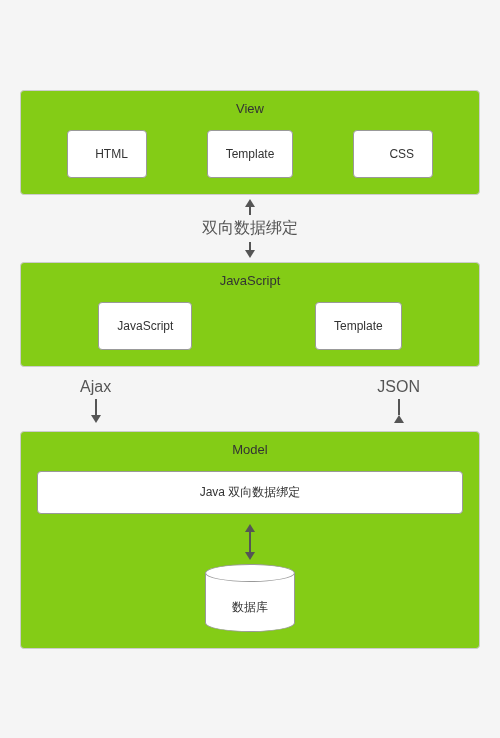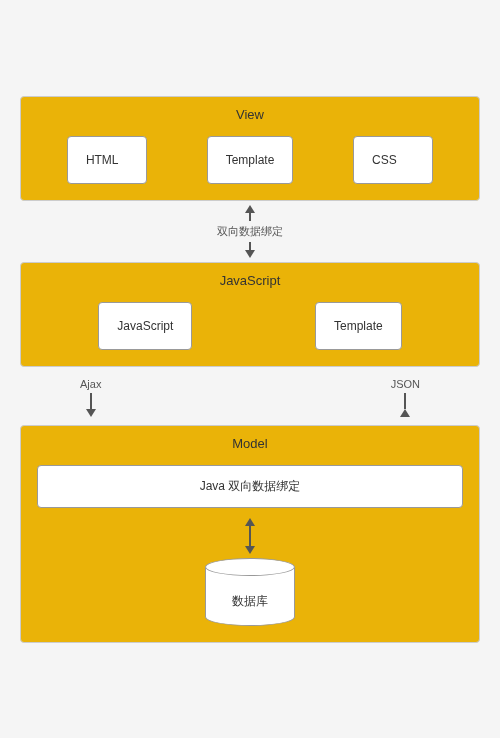--- a/index.html
+++ b/index.html
@@ -18,21 +18,21 @@
       align-items: center;
       width: 460px;
       padding: 20px 0;
     }
 
     
     .layer {
       width: 100%;
       border: 1px solid #ccc;
       border-radius: 4px;
-      background: #eab308;
+      background: #84cc16;
       padding: 10px 16px 16px;
       position: relative;
     }
     .layer-title {
       text-align: center;
       font-size: 13px;
       color: #333;
       margin-bottom: 14px;
     }
     .layer-boxes {
@@ -41,42 +41,42 @@
       align-items: center;
     }
     .box {
       border: 1px solid #999;
       border-radius: 4px;
       background: #fff;
       padding: 16px 18px;
       font-size: 12px;
       color: #333;
       min-width: 80px;
-      text-align: left;
+      text-align: right;
     }
     .connector-line {
       width: 2px;
       background: #555;
     }
     .arrow-up {
       width: 0;
       height: 0;
       border-left: 5px solid transparent;
       border-right: 5px solid transparent;
       border-bottom: 8px solid #555;
     }
     .arrow-down {
       width: 0;
       height: 0;
       border-left: 5px solid transparent;
       border-right: 5px solid transparent;
       border-top: 8px solid #555;
     }
     .connector-label {
-      font-size: 11px;
+      font-size: 16px;
       color: #555;
       margin: 3px 0;
     }
 
     
     .double-arrow-connector {
       display: flex;
       flex-direction: column;
       align-items: center;
       padding: 4px 0;

